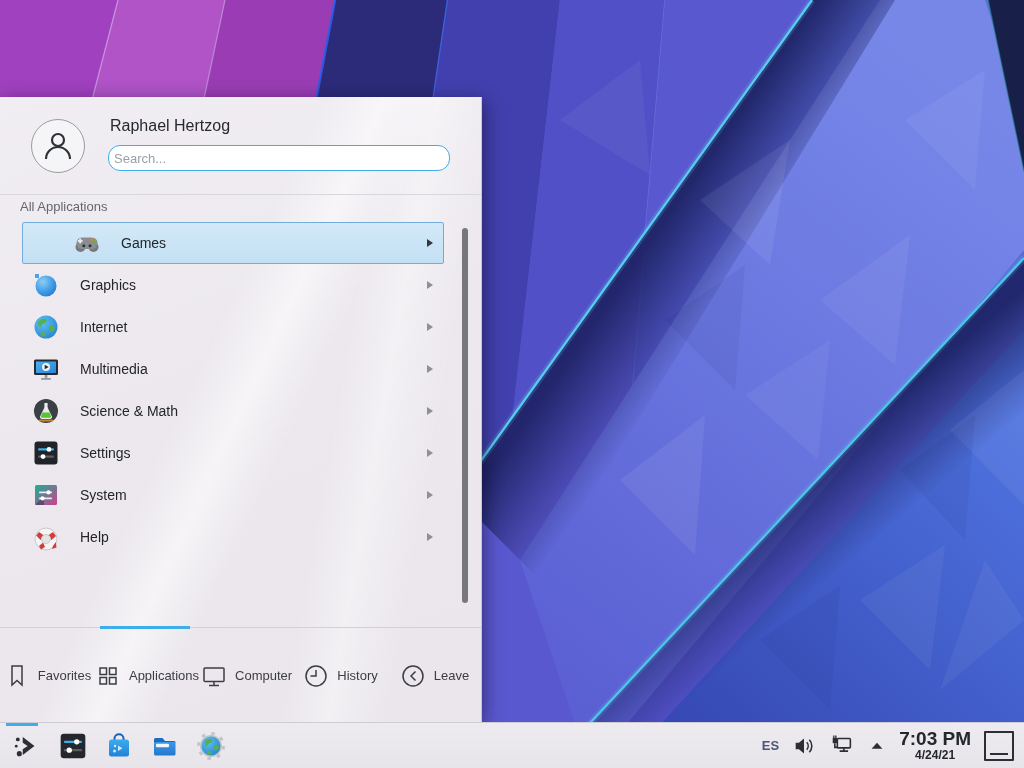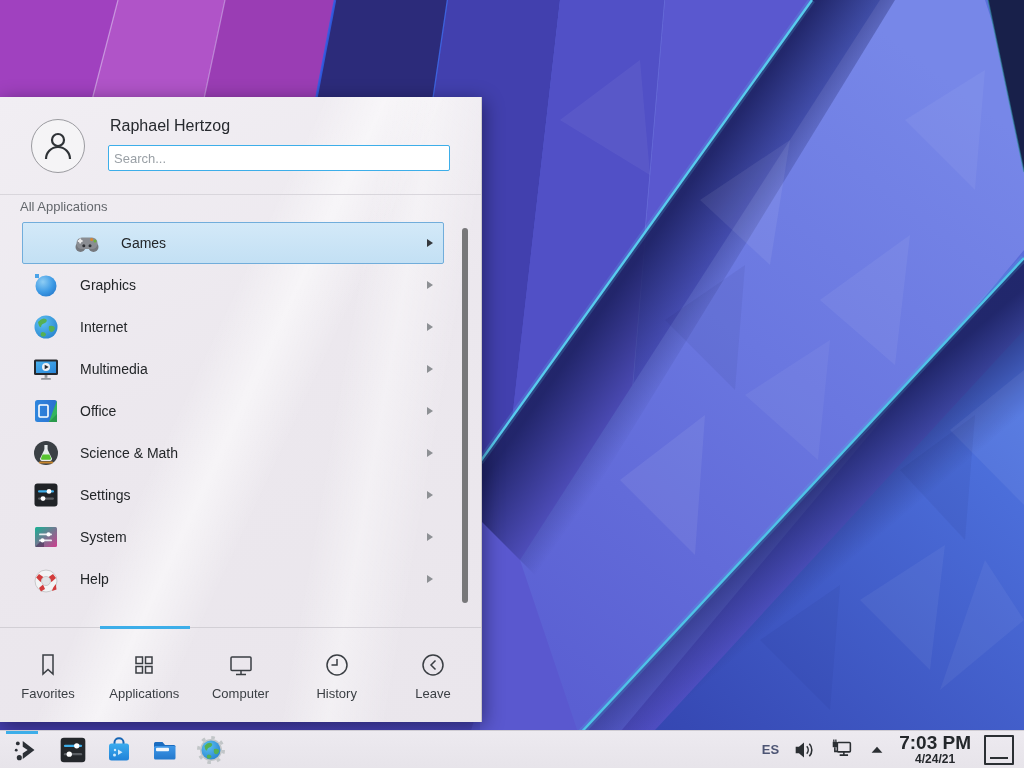--- a/index.html
+++ b/index.html
@@ -14,43 +14,43 @@
            linear-gradient(100deg, rgba(255,255,255,0) 66%, rgba(255,255,255,.4) 74%, rgba(255,255,255,0) 84%),
            linear-gradient(160deg,#f1eef3 0%,#ece8ee 45%,#eae6ec 100%);
          box-shadow:2px 4px 18px rgba(0,0,20,.45);
          border-right:1px solid rgba(0,0,0,.15);}
   .khead{position:absolute;left:0;top:0;width:100%;height:97px;border-bottom:1px solid #d9d6dc;}
   .avatar{position:absolute;left:31px;top:22px;width:52px;height:52px;border-radius:50%;
           border:1px solid #9b9ba0;background:#f5f4f6;}
   .avatar svg{position:absolute;left:9px;top:9px;}
   .uname{position:absolute;left:110px;top:20px;font-size:16px;color:#26292e;}
   .ksearch{position:absolute;left:108px;top:48px;width:330px;height:24px;
-           border:1px solid #3daee9;border-radius:2px;background:#ffffff;
+           border:1px solid #3daee9;border-radius:12px;background:#ffffff;
            font-family:"Liberation Sans",sans-serif;font-size:13px;color:#31363b;padding:0 5px;outline:none;}
   .ksearch::placeholder{color:#9aa0a6;}
   .seclabel{position:absolute;left:20px;top:102px;font-size:13px;color:#63676c;}
   .klist{position:absolute;left:0;top:125px;width:100%;height:405px;overflow:hidden;}
   .k-item{position:relative;height:40px;margin:0 37px 0 22px;display:flex;align-items:center;
           border:1px solid transparent;border-radius:2px;}
   .k-item.sel{background:linear-gradient(180deg,#d3e9f8,#c3e0f4);border:1px solid #6fa;
               border-color:#71addb;padding-left:41px;}
   .k-ico{width:28px;height:28px;margin-left:9px;flex:0 0 28px;}
   .k-lab{margin-left:20px;font-size:14px;color:#232629;}
   .k-arrow{position:absolute;right:10px;top:50%;transform:translateY(-50%);
            width:0;height:0;border-left:6px solid #8d9094;border-top:4.5px solid transparent;
            border-bottom:4.5px solid transparent;}
   .k-item.sel .k-arrow{border-left-color:#34383c;}
   .kscroll{position:absolute;left:462px;top:131px;width:6px;height:375px;border-radius:3px;background:#777779;}
   .kfoot{position:absolute;left:0;top:530px;width:100%;height:95px;border-top:1px solid #d2cfd5;display:flex;}
-  .ktab{flex:1;display:flex;flex-direction:column;align-items:center;justify-content:center;gap:7px;}
+  .ktab{flex:1;display:flex;flex-direction:row;align-items:center;justify-content:center;gap:7px;}
   .ktab .tlab{font-size:13px;color:#3a3e43;}
   .tabind{position:absolute;left:100px;top:-2px;width:90px;height:3px;background:#3daee9;}
 
   
-  .taskbar{position:absolute;left:0;bottom:0;width:1024px;height:38px;
+  .taskbar{position:absolute;left:0;bottom:0;width:1024px;height:46px;
            background:linear-gradient(180deg,#edeaf0,#e7e4ea);
            border-top:1px solid #cfccd3;display:flex;align-items:center;padding:0 10px;box-sizing:border-box;}
   .tb-app{width:34px;height:34px;margin-right:12px;position:relative;display:flex;align-items:center;justify-content:center;}
   .tb-active{position:absolute;left:6px;top:0;width:32px;height:3px;background:#3daee9;}
   .tray{margin-left:auto;display:flex;align-items:center;gap:13px;}
   .kbd-layout{font-size:13px;font-weight:bold;color:#4d5574;}
   .clock{text-align:center;line-height:1.05;color:#24272b;font-weight:bold;}
   .clock .time{font-size:19px;}
   .clock .date{font-size:12px;}
   .pager{width:26px;height:26px;border:2px solid #2b2f33;border-radius:1px;position:relative;background:transparent;}
@@ -214,36 +214,20 @@
           <rect x="4" y="6.5" width="20" height="11.5" fill="url(#scr)"></rect>
           <circle cx="14" cy="12" r="4" fill="#eef1f3"></circle>
           <path d="M12.7 9.8 l4 2.2 -4 2.2z" fill="#26292e"></path>
           <rect x="12.6" y="20" width="2.8" height="2.8" fill="#93969b"></rect>
           <rect x="9" y="23" width="10" height="1.8" rx=".9" fill="#93969b"></rect>
         </svg>
         <span class="k-lab">Multimedia</span>
         <span class="k-arrow"></span>
       </div>
 
-      <div class="k-item">
-        <svg class="k-ico" viewBox="0 0 28 28">
-          <defs>
-              <linearGradient id="off" x1="0" y1="0" x2="1" y2="0">
-            <stop offset="0" stop-color="#2f86dd"></stop>
-                <stop offset="1" stop-color="#2a6fd0"></stop>
-          </linearGradient>
-            </defs>
-          <rect x="3" y="3" width="22" height="22" rx="2.5" fill="url(#off)"></rect>
-          <path d="M25 3.6 v21.4 h-8 l4-11z" fill="#35b55e"></path>
-          <path d="M17 25 l8-8 v8z" fill="#2a9a4c"></path>
-          <rect x="7" y="8" width="9" height="12" rx="1" fill="none" stroke="#ffffff" stroke-width="1.6"></rect>
-        </svg>
-        <span class="k-lab">Office</span>
-        <span class="k-arrow"></span>
-      </div>
 
       <div class="k-item">
         <svg class="k-ico" viewBox="0 0 28 28">
           <circle cx="14" cy="14" r="12" fill="#3b4045"></circle>
           <rect x="12.4" y="6" width="3.2" height="5" fill="#e8ecee"></rect>
           <path d="M12.4 10.5 L8.2 19.3 c-.6 1.3 .3 2.7 1.7 2.7 h8.2 c1.4 0 2.3-1.4 1.7-2.7 L15.6 10.5z" fill="#e8ecee"></path>
           <path d="M10.6 15.5 h6.8 l1.5 3.4 c.4 1-.3 1.9-1.3 1.9 h-7.2 c-1 0-1.7-.9-1.3-1.9z" fill="#58c430"></path>
           <rect x="7" y="22.6" width="14" height="1.8" rx=".9" fill="#c8862e"></rect>
         </svg>
         <span class="k-lab">Science &amp; Math</span>

